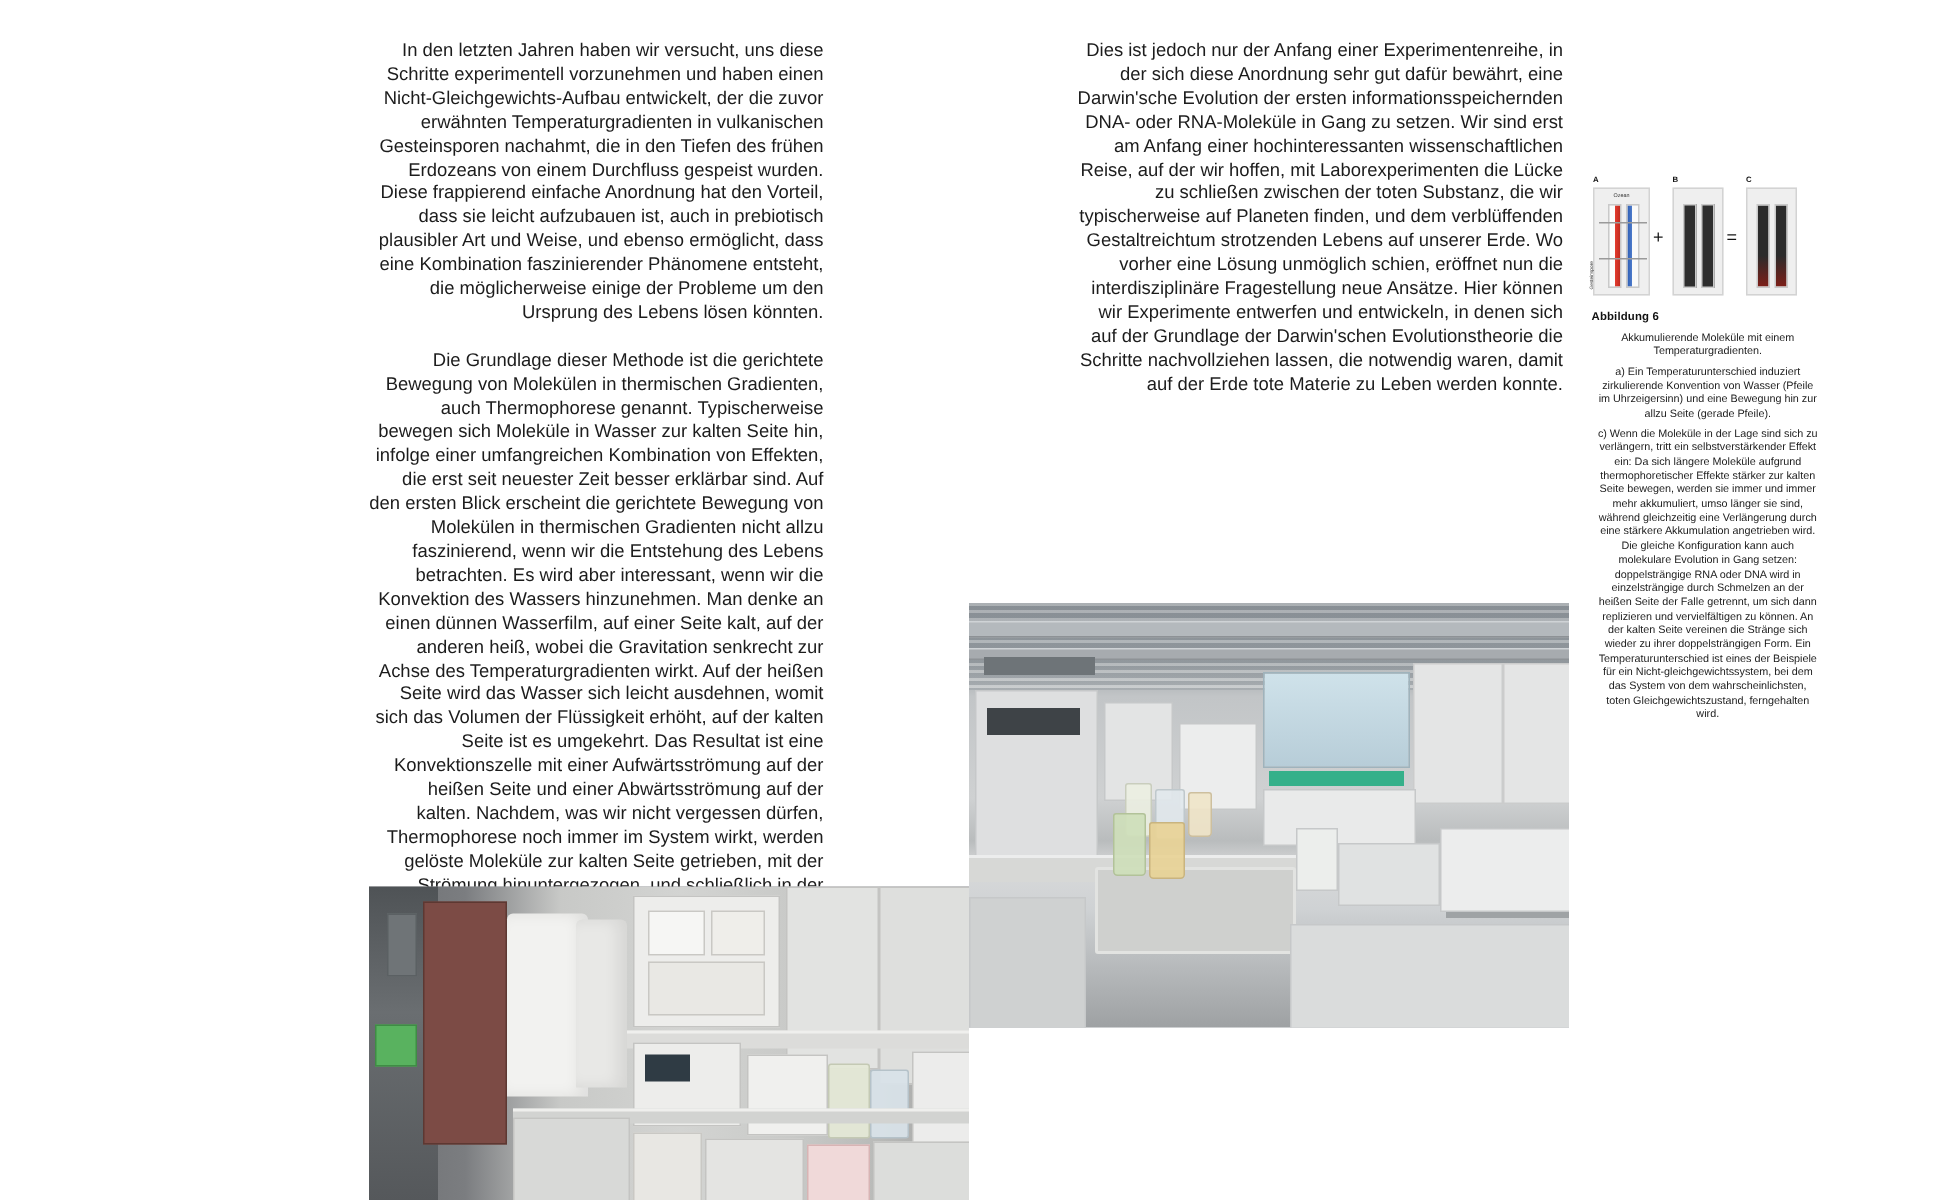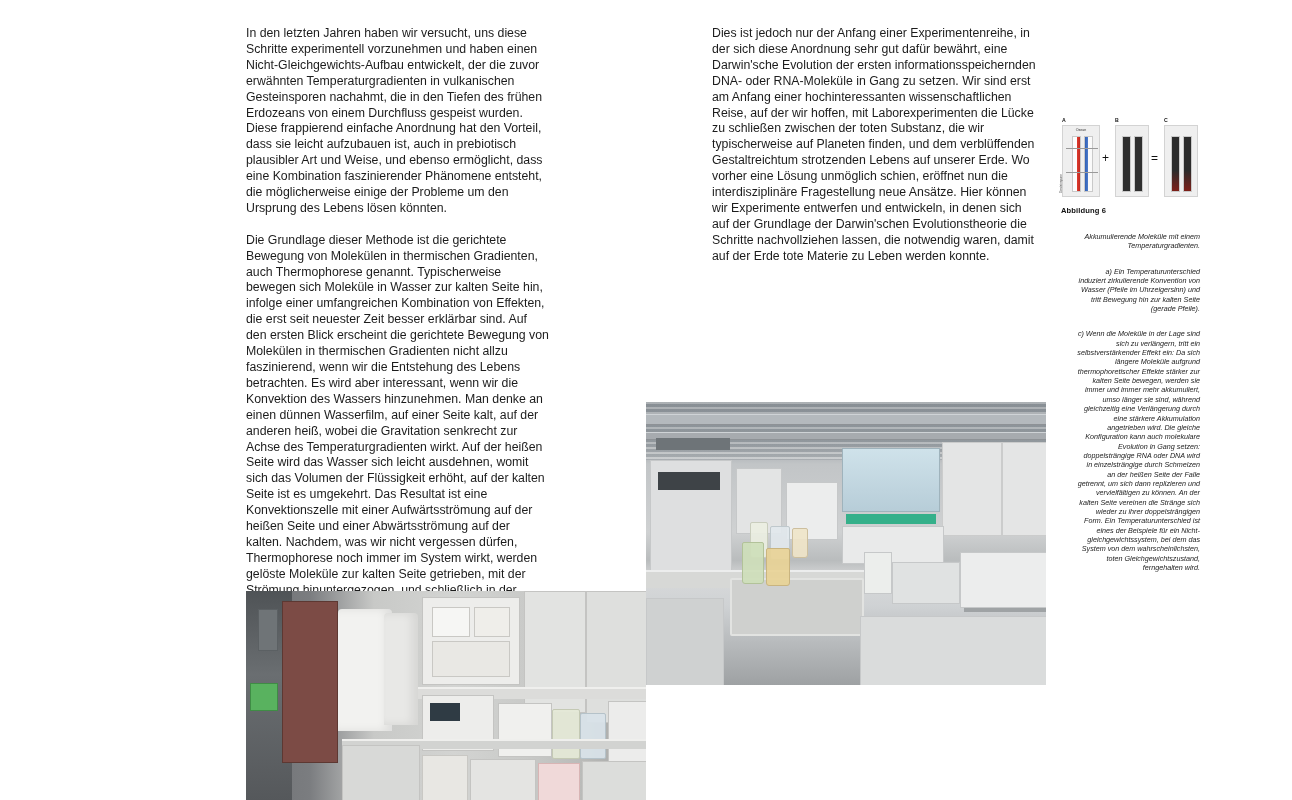--- a/index.html
+++ b/index.html
@@ -24,20 +24,21 @@
   .col {
     position: absolute;
     font-size: 12.3px;
     line-height: 15.9px;
     color: #1c1c1c;
     text-align: left;
     hyphens: manual;
   }
   .col p {
     margin: 0 0 15.9px 0;
+    text-align: right;
   }
   .col-left {
     left: 246px;
     top: 26px;
     width: 303px;
   }
   .col-mid {
     left: 712px;
     top: 26px;
     width: 330px;
@@ -55,23 +56,22 @@
     font-weight: bold;
     line-height: 10px;
     color: #111;
     margin: 0 0 1px 0;
     letter-spacing: .1px;
   }
   .caption-body {
     font-size: 7.2px;
     line-height: 9.35px;
     color: #1c1c1c;
-    margin: 16px;
-    text-align: right;
-    font-style: italic;
+    margin: 4px;
+    text-align: center;
   }
 
   
   .figure1 {
     position: absolute;
     left: 1060px;
     top: 117px;
     width: 137px;
     height: 82px;
   }
@@ -258,21 +258,21 @@
     <div class="fig-label" style="left:104px;">C</div>
     <div class="fig-panel" style="left:104px; width:34px;">
       <div class="fig-slot" style="left:6px; background:linear-gradient(to bottom,#2b2b2b 0%,#2b2b2b 62%,#7d1f18 100%);"></div>
       <div class="fig-slot" style="left:18px; background:linear-gradient(to bottom,#2b2b2b 0%,#2b2b2b 62%,#7d1f18 100%);"></div>
     </div>
   </div>
 
   <div class="caption-col">
     <p class="caption-title">Abbildung 6</p>
     <p class="caption-body">Akkumulierende Moleküle mit einem Temperaturgradienten.</p>
-    <p class="caption-body">a) Ein Temperaturunterschied induziert zirkulierende Konvention von Wasser (Pfeile im Uhrzeigersinn) und tritt Bewegung hin zur kalten Seite (gerade Pfeile).</p>
+    <p class="caption-body">a) Ein Temperaturunterschied induziert zirkulierende Konvention von Wasser (Pfeile im Uhrzeigersinn) und eine Bewegung hin zur allzu Seite (gerade Pfeile).</p>
     <p class="caption-body">c) Wenn die Moleküle in der Lage sind sich zu verlängern, tritt ein selbstverstärkender Effekt ein: Da sich längere Moleküle aufgrund thermophoretischer Effekte stärker zur kalten Seite bewegen, werden sie immer und immer mehr akkumuliert, umso länger sie sind, während gleichzeitig eine Verlängerung durch eine stärkere Akkumulation angetrieben wird. Die gleiche Konfiguration kann auch molekulare Evolution in Gang setzen: doppelsträngige RNA oder DNA wird in einzelsträngige durch Schmelzen an der heißen Seite der Falle getrennt, um sich dann replizieren und vervielfältigen zu können. An der kalten Seite vereinen die Stränge sich wieder zu ihrer doppelsträngigen Form. Ein Temperaturunterschied ist eines der Beispiele für ein Nicht-gleichgewichtssystem, bei dem das System von dem wahrscheinlichsten, toten Gleichgewichtszustand, ferngehalten wird.</p>
   </div>
 
   <div class="photo photo-lab">
     <div class="lab-bg"></div>
     <div class="lab-ceiling"></div>
     <div class="lab-duct" style="left:0; top:12px; width:400px; height:9px;"></div>
     <div class="lab-duct" style="left:0; top:30px; width:400px; height:6px; background:#a7abaf;"></div>
     <div class="lab-dark" style="left:10px; top:36px; width:74px; height:12px; background:#6e7478;"></div>
     <div class="lab-window" style="left:196px; top:46px; width:96px; height:62px;"></div>

